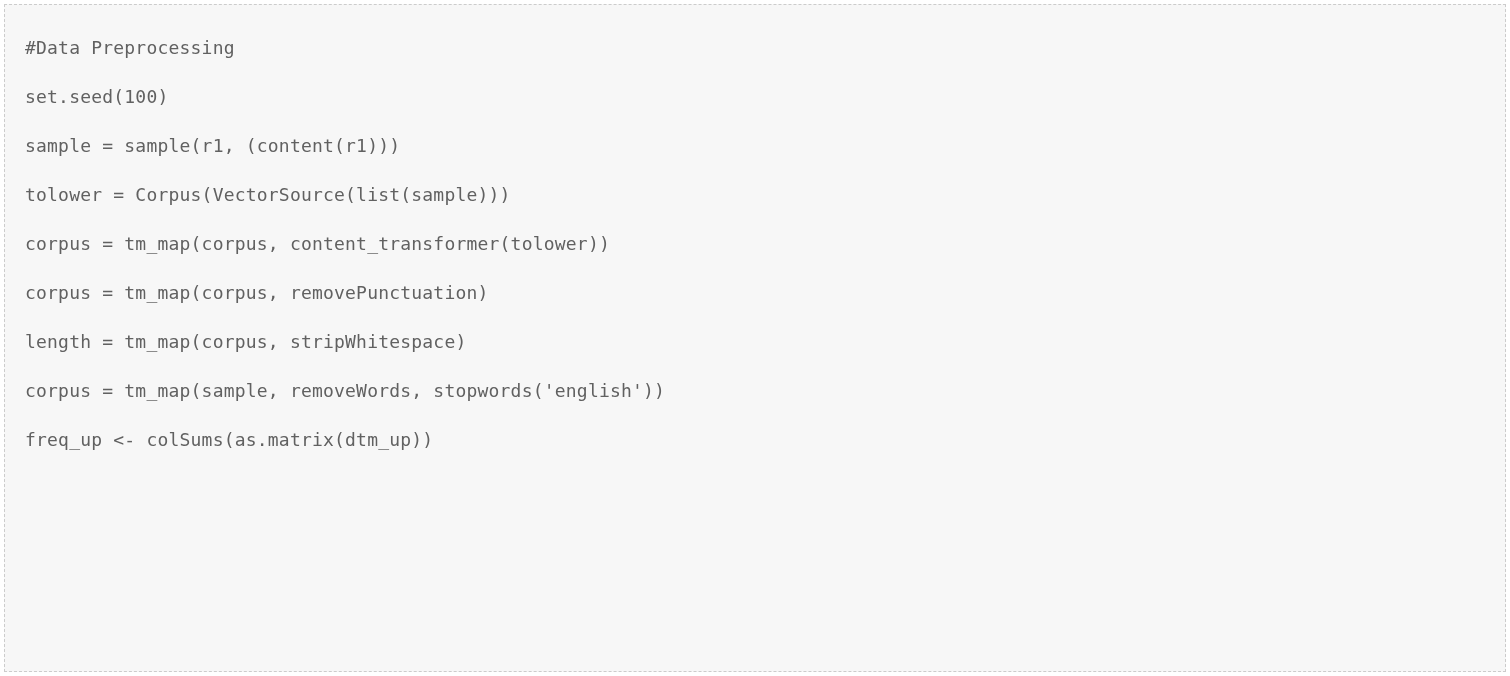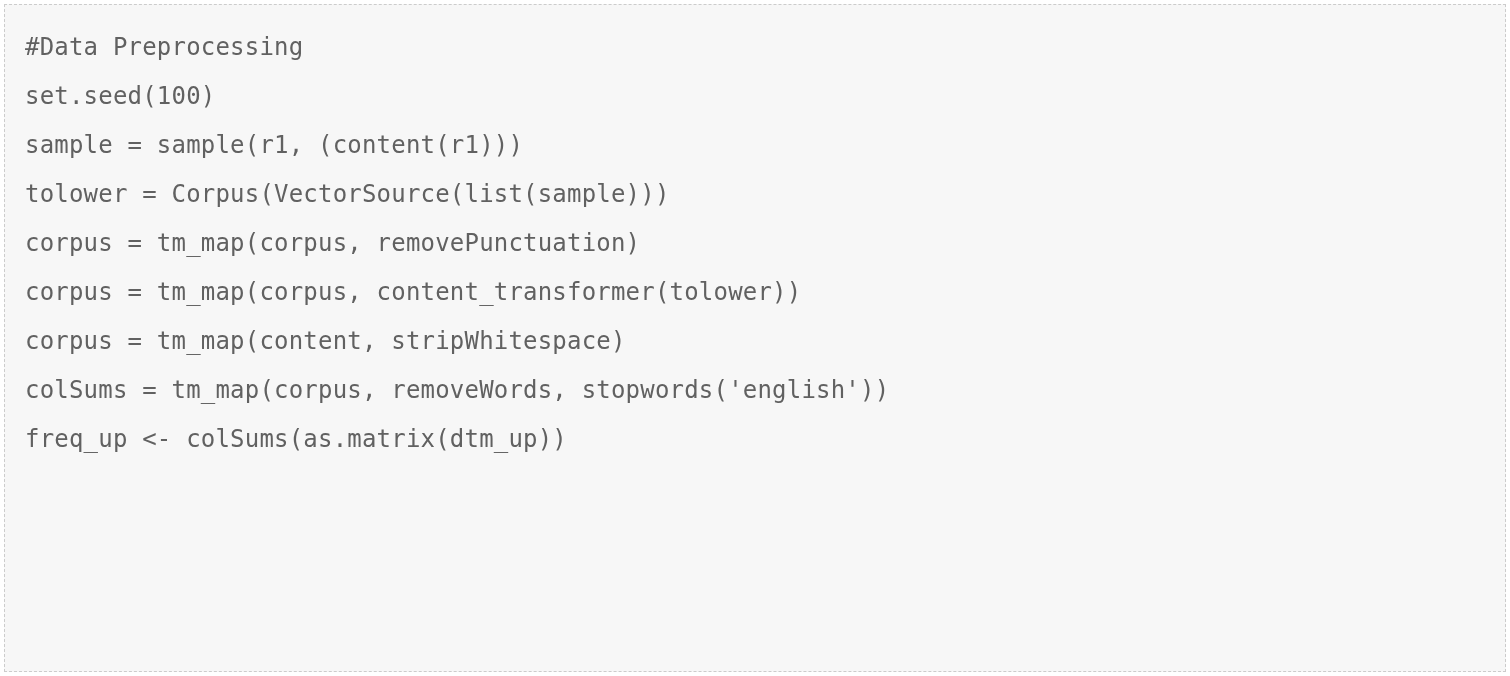--- a/index.html
+++ b/index.html
@@ -15,33 +15,33 @@
     }
     .code-block {
       background: #f7f7f7;
       border: 1px dashed #cccccc;
       padding: 18px 20px;
       width: 100%;
       height: 100%;
     }
     .code-line {
       font-family: "Menlo", "Consolas", "DejaVu Sans Mono", monospace;
-      font-size: 24px;
+      font-size: 18px;
       line-height: 49px;
       color: #616161;
       white-space: pre;
       letter-spacing: 0.2px;
     }
   </style>
 </head>
 <body>
 
 <div class="code-block">
   <div class="code-line">#Data Preprocessing</div>
   <div class="code-line">set.seed(100)</div>
   <div class="code-line">sample = sample(r1, (content(r1)))</div>
   <div class="code-line">tolower = Corpus(VectorSource(list(sample)))</div>
+  <div class="code-line">corpus = tm_map(corpus, content_transformer(tolower))</div>
   <div class="code-line">corpus = tm_map(corpus, removePunctuation)</div>
-  <div class="code-line">corpus = tm_map(corpus, content_transformer(tolower))</div>
-  <div class="code-line">corpus = tm_map(content, stripWhitespace)</div>
-  <div class="code-line">colSums = tm_map(corpus, removeWords, stopwords('english'))</div>
+  <div class="code-line">length = tm_map(corpus, stripWhitespace)</div>
+  <div class="code-line">corpus = tm_map(sample, removeWords, stopwords('english'))</div>
   <div class="code-line">freq_up &lt;- colSums(as.matrix(dtm_up))</div>
 </div>
 
 </body></html>

